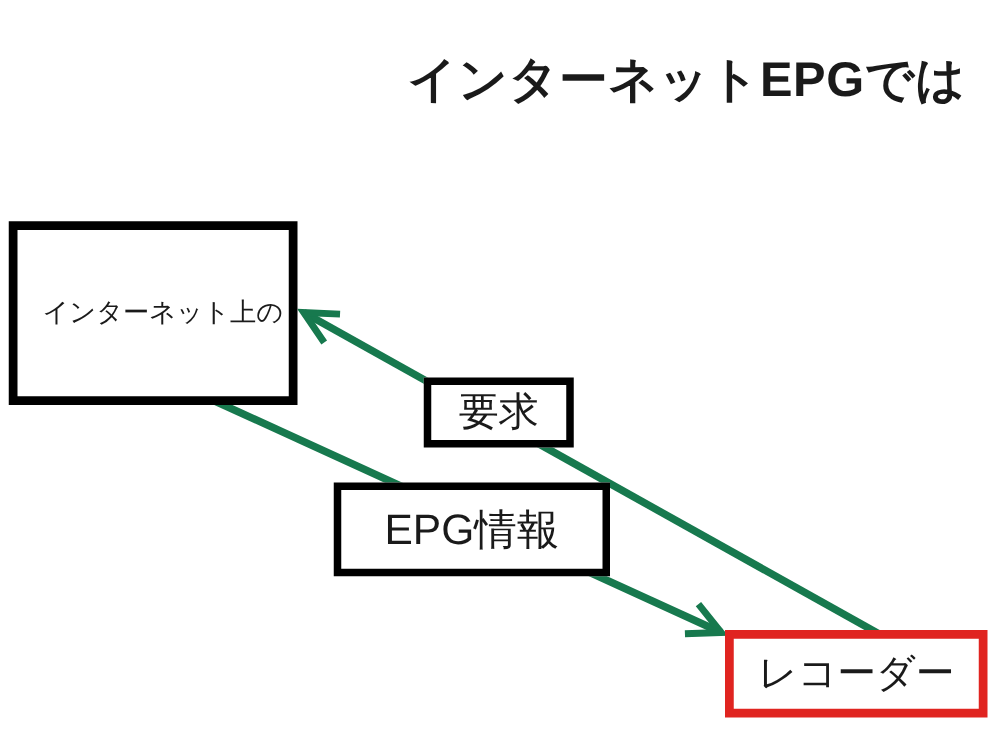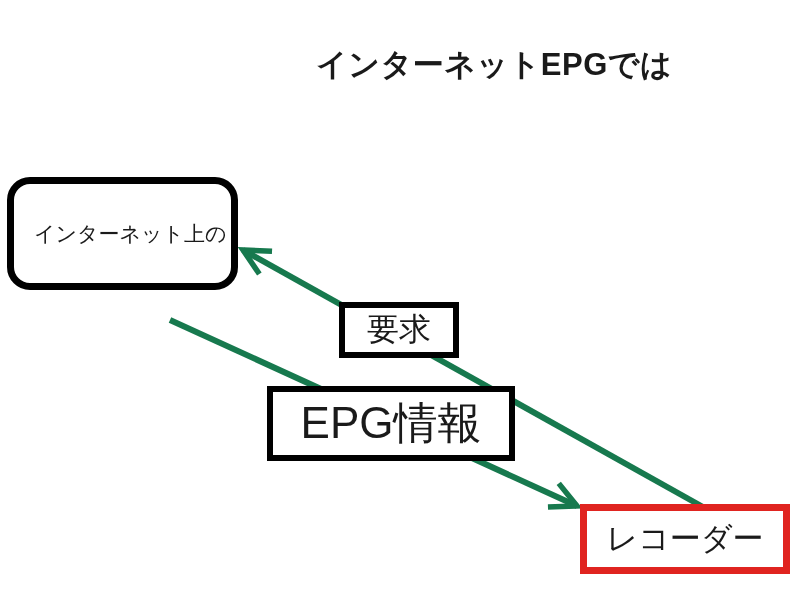--- a/index.html
+++ b/index.html
@@ -16,22 +16,22 @@
   }
   .canvas{
     position:relative;
     width:800px;height:600px;
     background:var(--background);
     overflow:hidden;
     color:var(--text);
   }
   .title{
     position:absolute;
-    left:316px;top:46px;
-    font-size:31px;
+    left:326px;top:46px;
+    font-size:39px;
     font-weight:700;
     line-height:38px;
     letter-spacing:0.5px;
     white-space:nowrap;
     z-index:3;
   }
   .arrows-layer{
     position:absolute;
     left:0;top:0;width:800px;height:600px;
     z-index:1;
@@ -53,37 +53,36 @@
     background:var(--background);
     border:6px solid var(--box-border);
     display:flex;
     align-items:center;
     justify-content:center;
     z-index:2;
     box-sizing:border-box;
   }
   .node-server{
     left:7px;top:177px;
-    width:231px;height:113px;
+    width:231px;height:147px;
     border-width:7px;
     justify-content:flex-start;
     padding-left:20px;
     font-size:21px;
     line-height:27px;
-    border-radius:23px;
   }
   .node-request{
     left:339px;top:302px;
     width:120px;height:56px;
     font-size:32px;
   }
   .node-epg-info{
     left:267px;top:386px;
-    width:248px;height:75px;
-    font-size:44px;
+    width:221px;height:75px;
+    font-size:34px;
   }
   .node-recorder{
     left:580px;top:504px;
     width:210px;height:70px;
     border:7px solid var(--recorder-border);
     font-size:31px;
   }
   .node .label{white-space:nowrap;}
 </style>
 </head>

